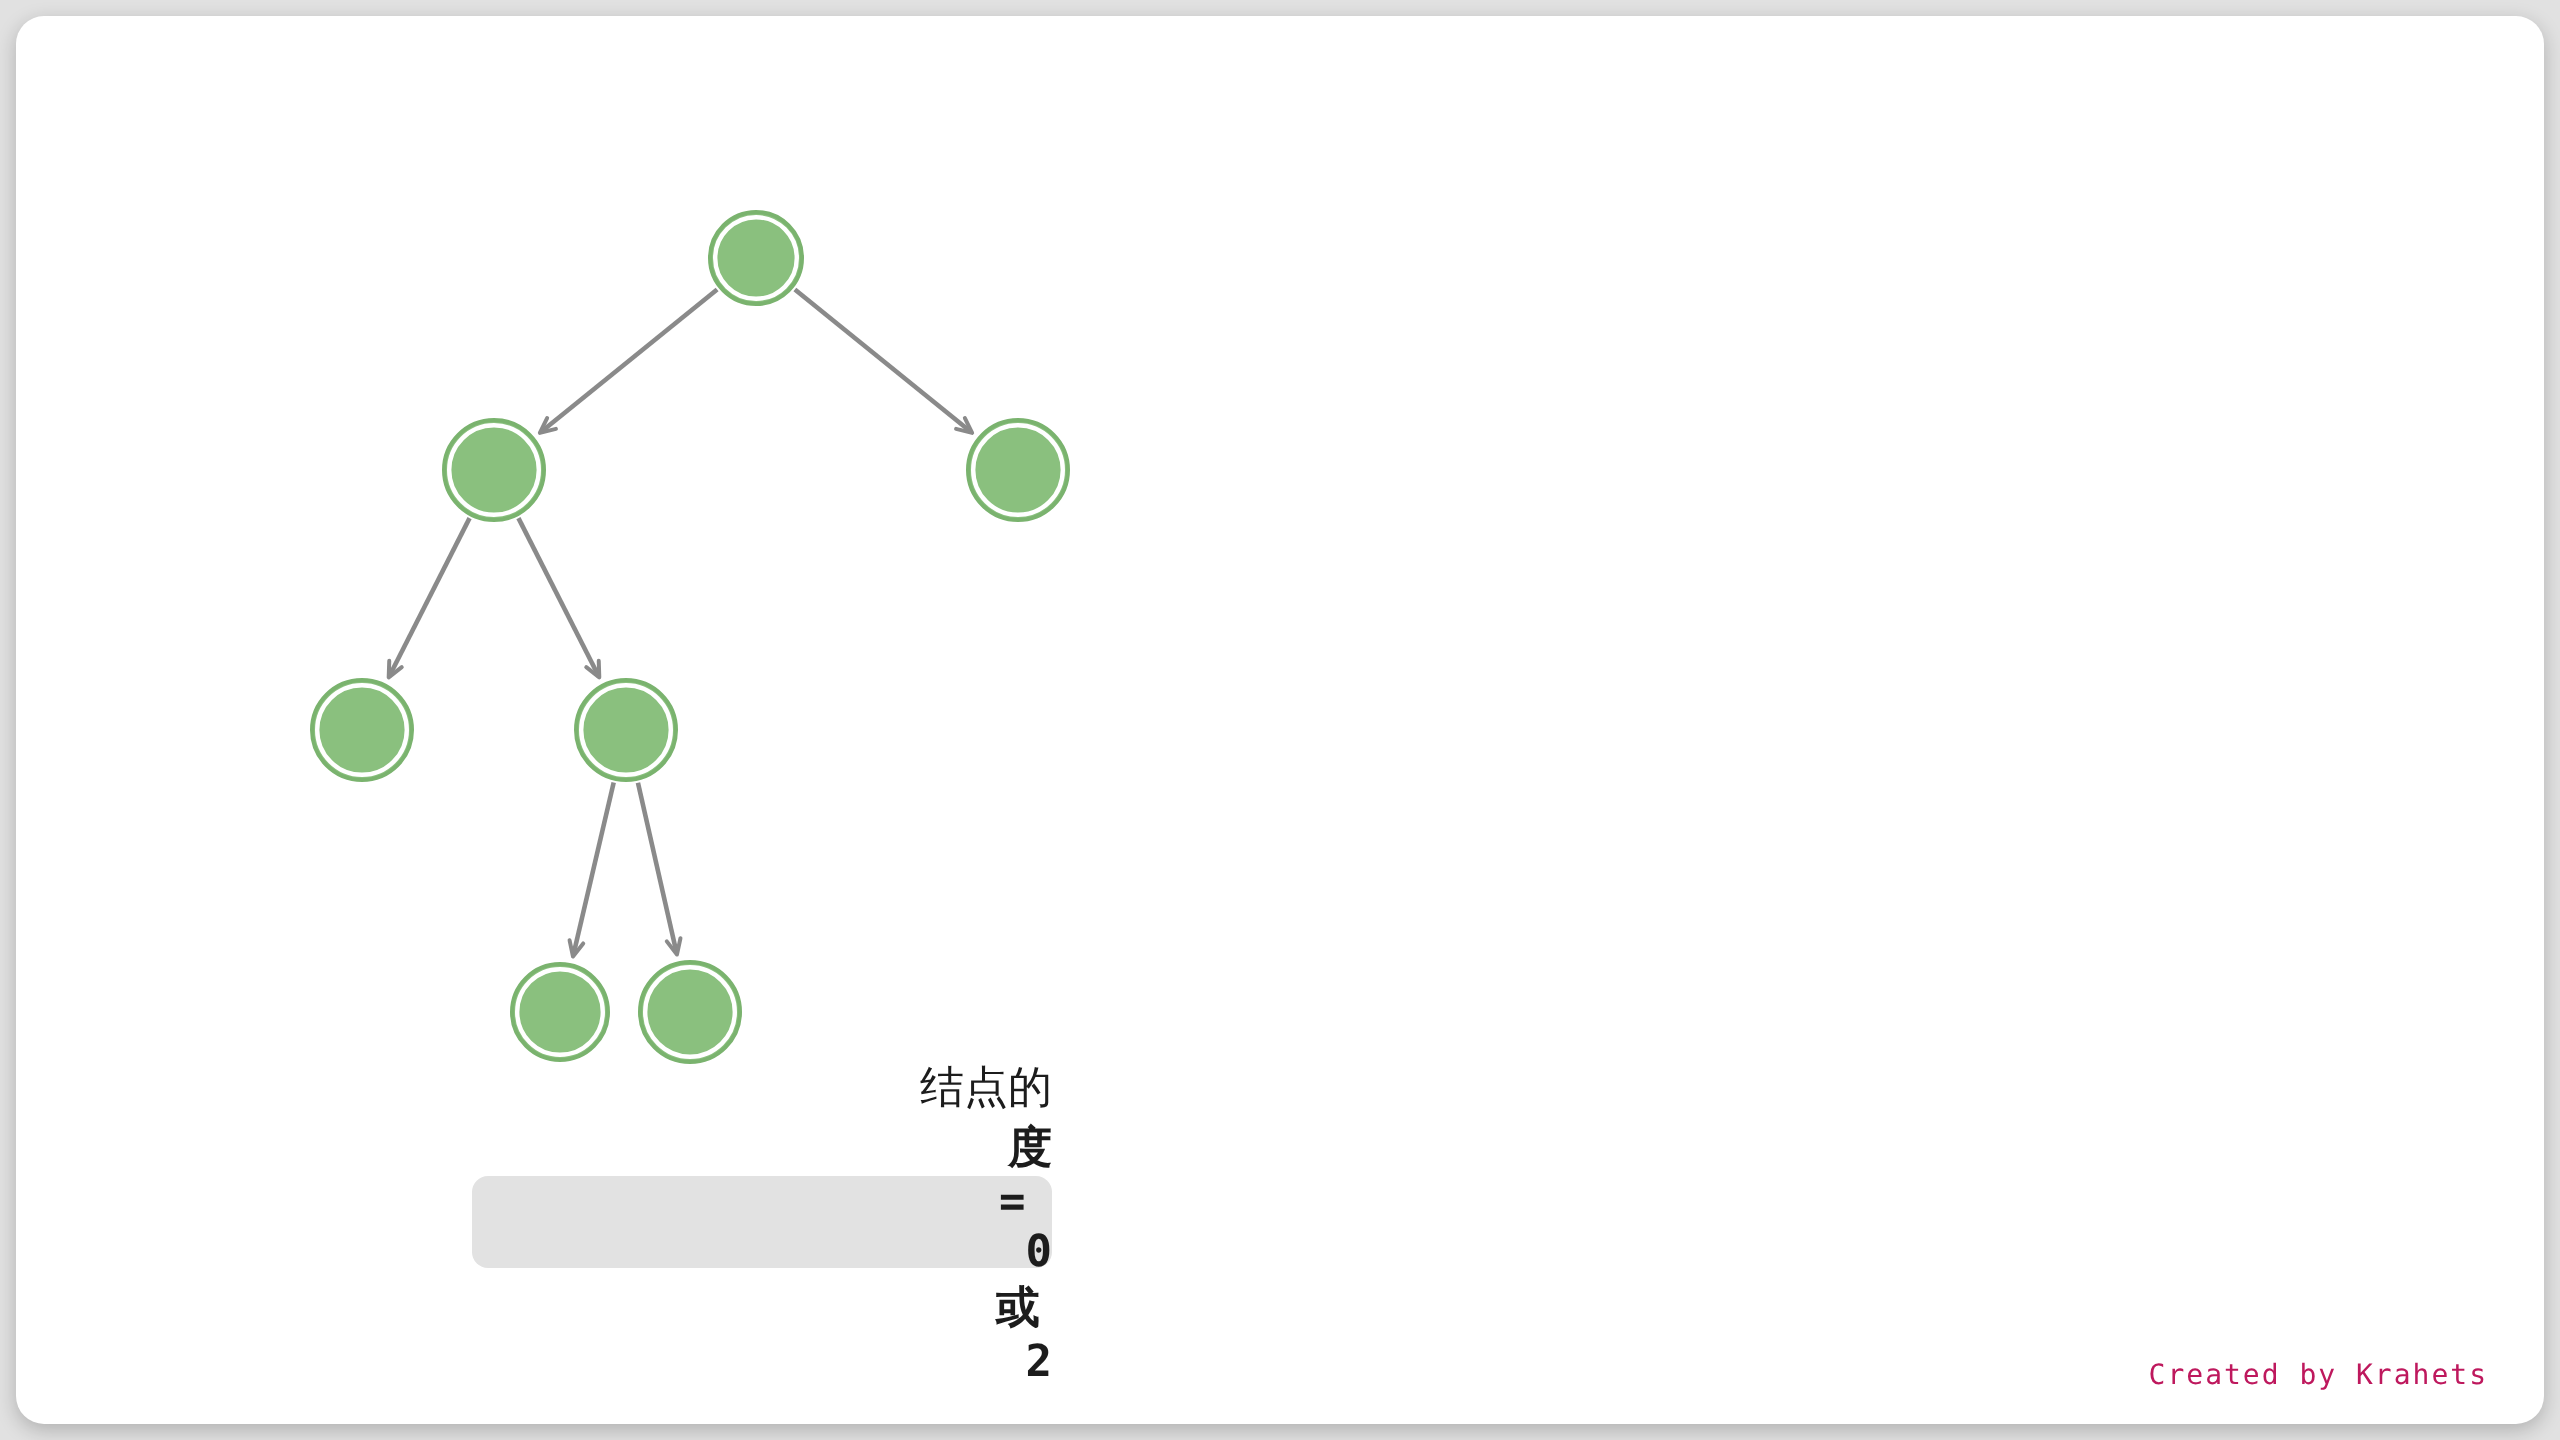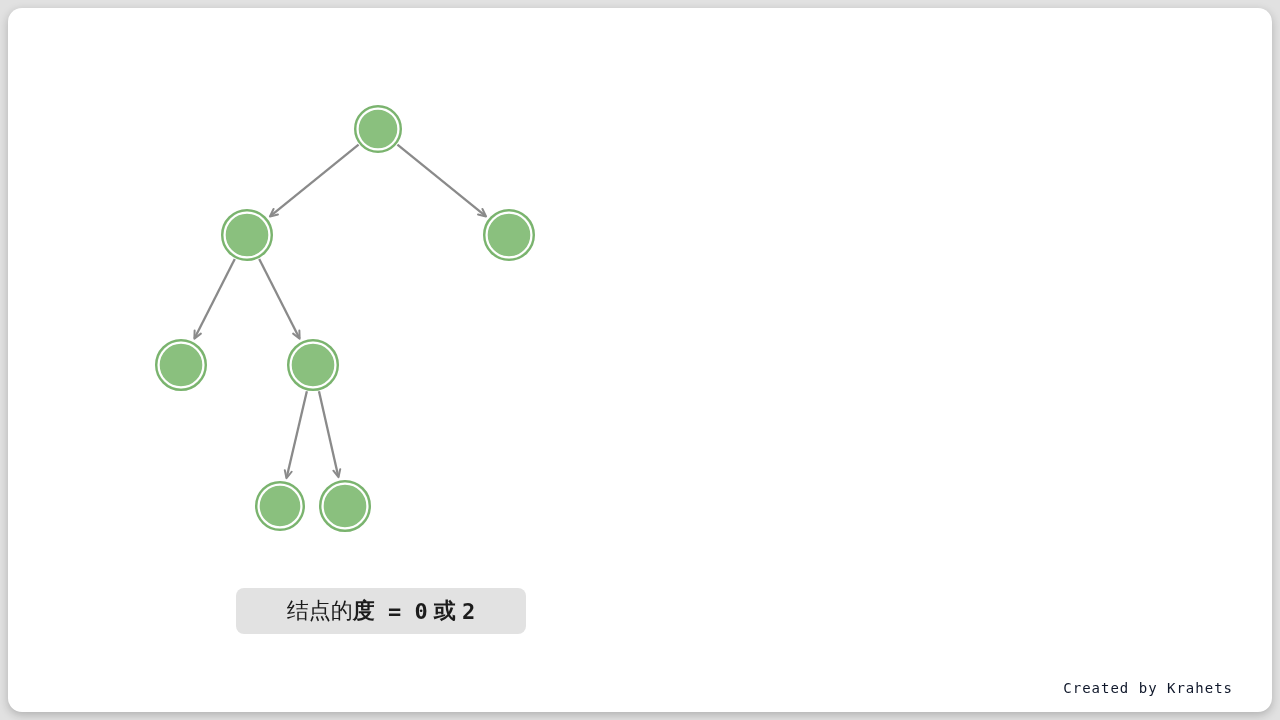--- a/index.html
+++ b/index.html
@@ -52,41 +52,42 @@
   }
   .caption-box {
     position: absolute;
     left: 236px;
     top: 588px;
     width: 290px;
     height: 46px;
     background: #e2e2e2;
     border-radius: 8px;
     display: flex;
-    align-items: center;
+    align-items: flex-end;
     justify-content: center;
     font-size: 22px;
     color: #1c1c1c;
     white-space: pre;
+    flex-direction: column;
   }
   .caption-box .cjk-bold {
     font-weight: bold;
   }
   .caption-box .mono-bold {
     font-family: "DejaVu Sans Mono", "Liberation Mono", monospace;
     font-weight: bold;
   }
   .footer-credit {
     position: absolute;
-    right: 47px;
+    right: 36px;
     bottom: 24px;
     font-family: "DejaVu Sans Mono", "Liberation Mono", monospace;
     font-size: 14px;
     letter-spacing: 1px;
-    color: #0f172a;
+    color: #be185d;
   }
 </style>
 </head>
 <body>
 
 <div class="stage">
 
   <div class="card"></div>
 
   <svg class="tree-svg" viewBox="0 0 1280 720" xmlns="http://www.w3.org/2000/svg">

